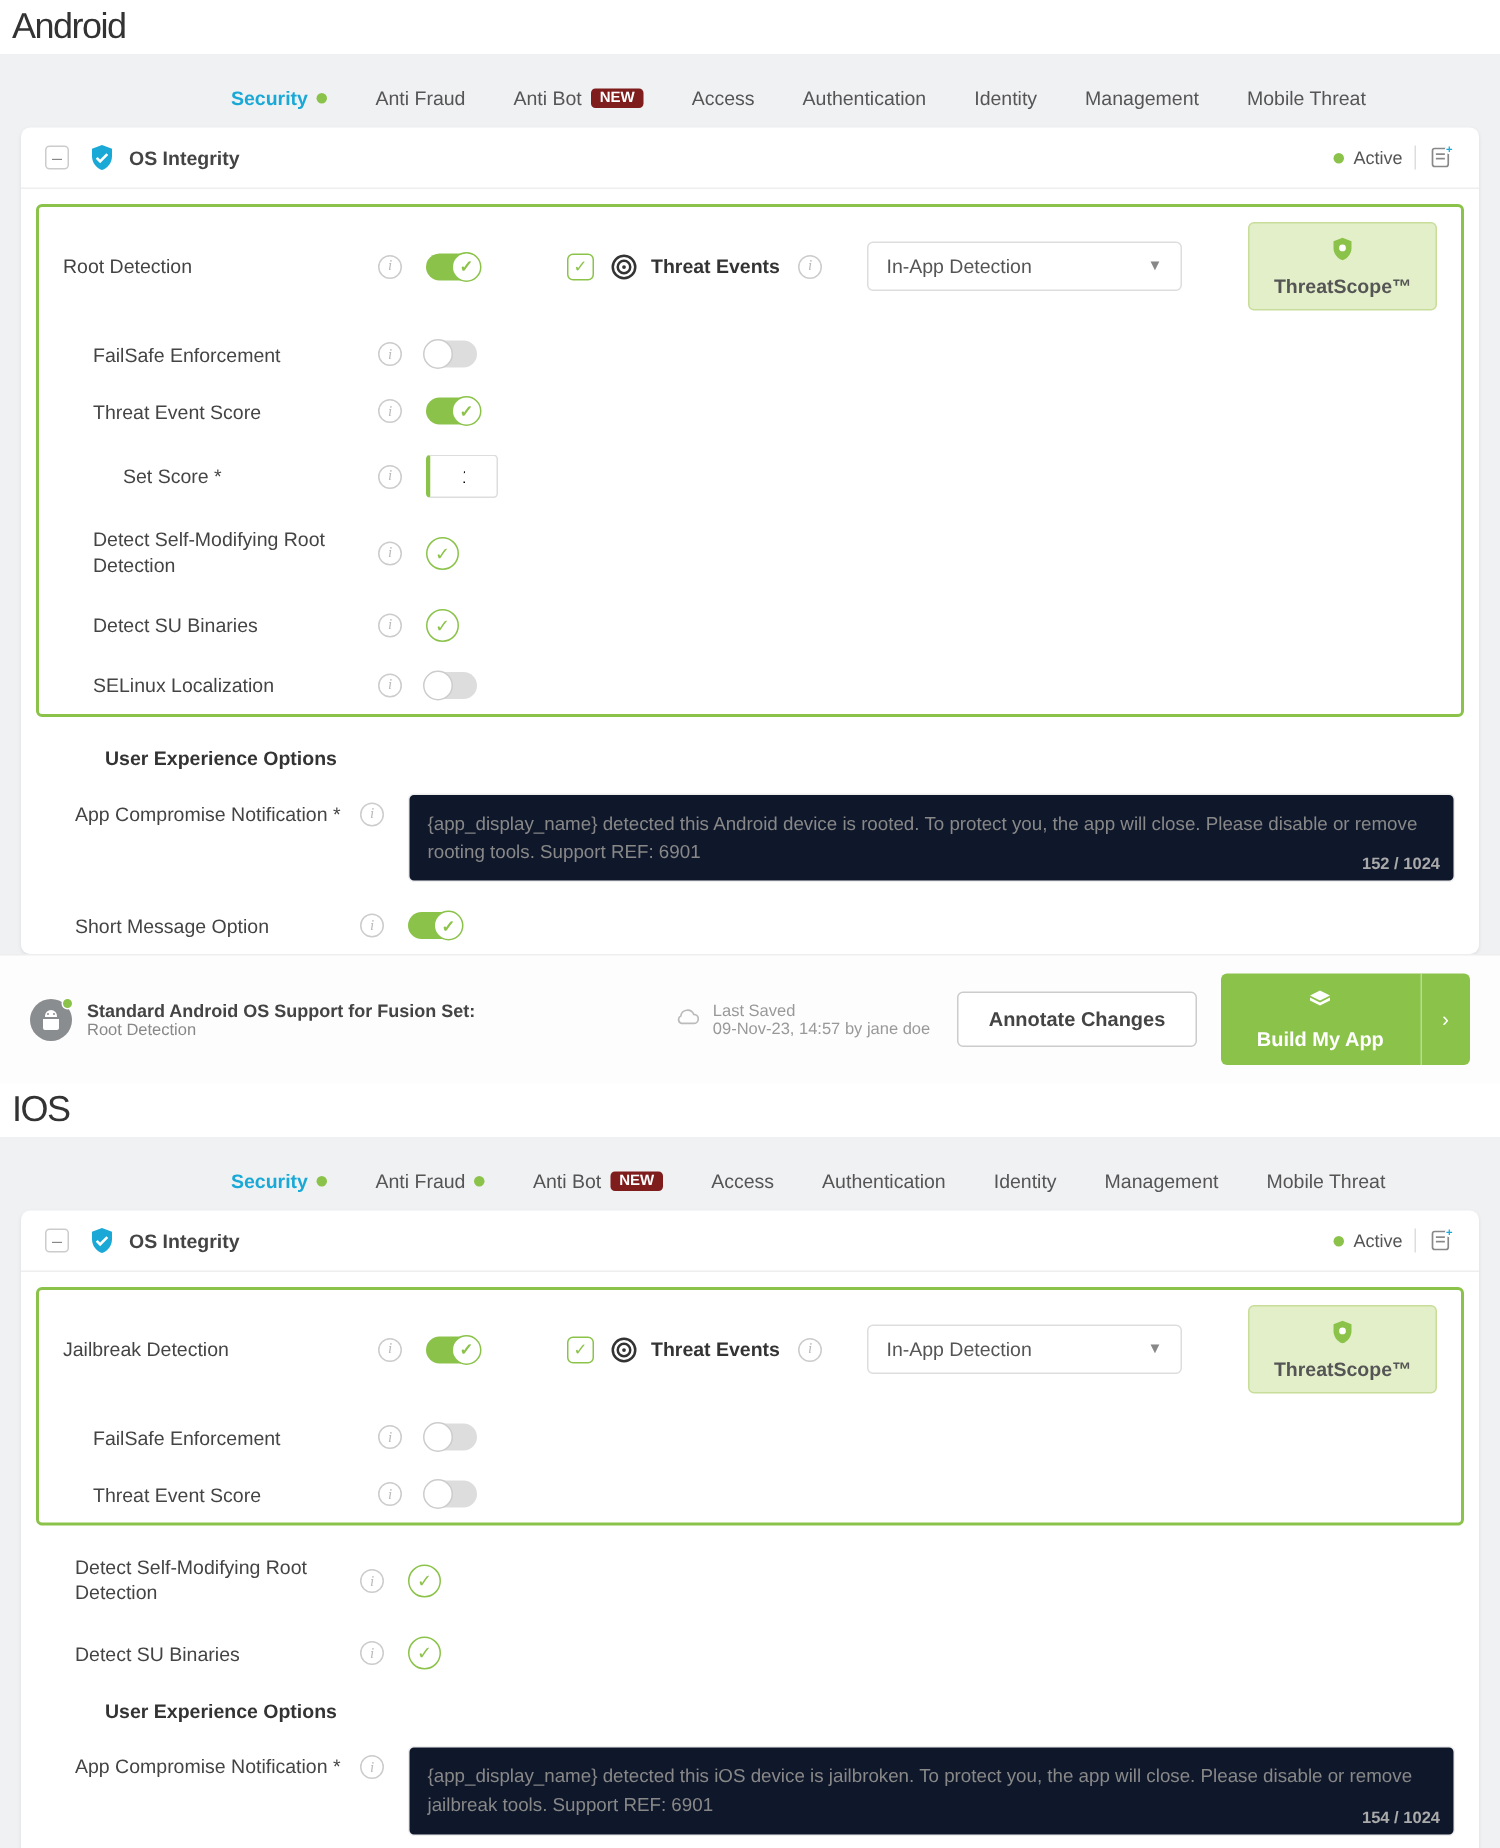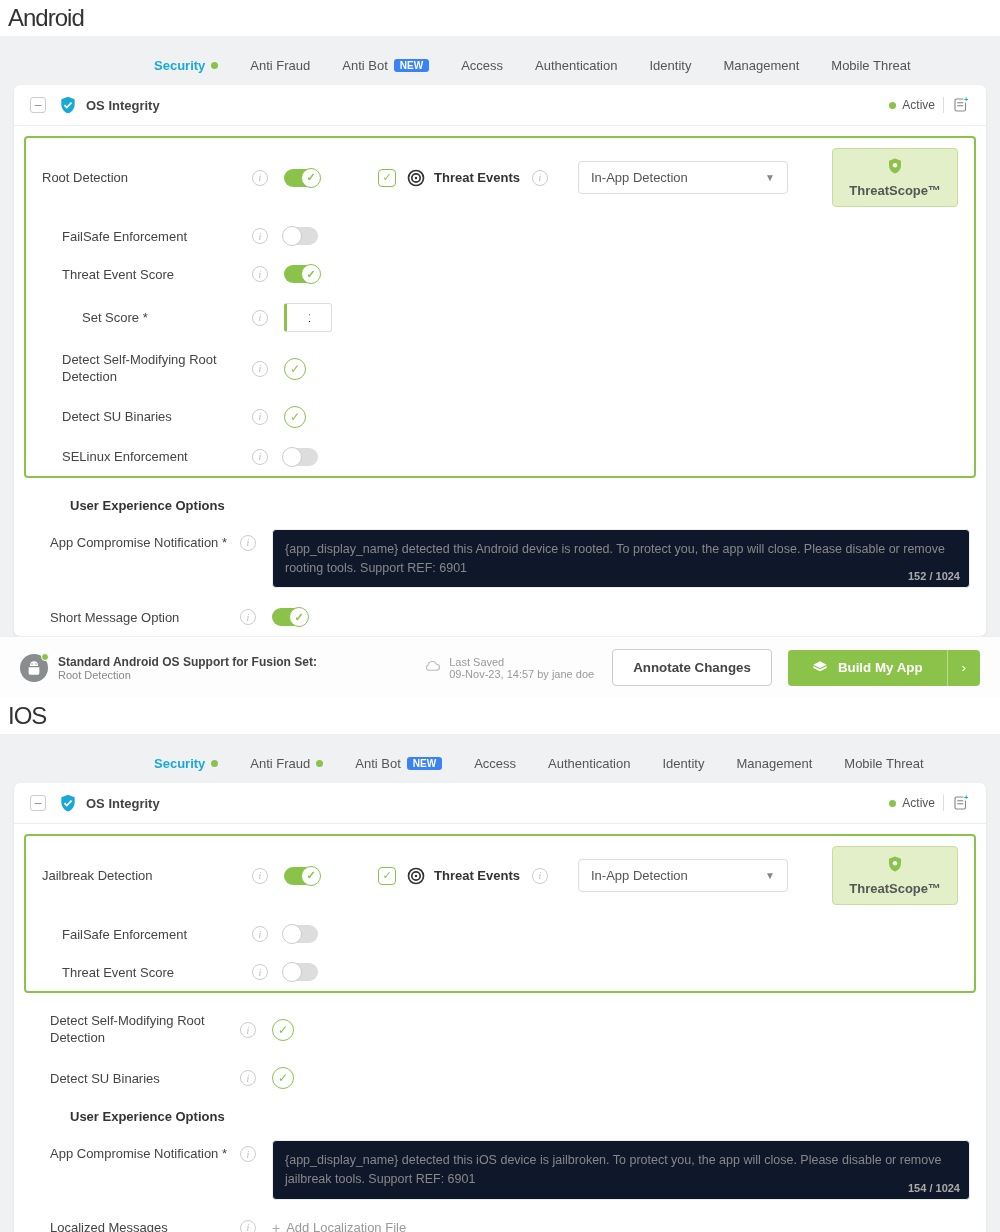--- a/index.html
+++ b/index.html
@@ -3,21 +3,21 @@
 <meta charset="utf-8">
 <style>
 * { box-sizing: border-box; margin: 0; padding: 0; }
 body { font-family: -apple-system, BlinkMacSystemFont, "Segoe UI", Arial, sans-serif; font-size: 13px; color: #333; background: #fff; }
 .platform-label { font-family: Arial, sans-serif; font-size: 24px; font-weight: normal; padding: 4px 8px; letter-spacing: -1px; }
 .panel-wrap { background: #f0f1f3; padding: 12px 14px 0 14px; }
 .tabs { display: flex; gap: 32px; padding: 10px 0 12px 140px; font-size: 13px; color: #555; }
 .tab { display: flex; align-items: center; gap: 6px; cursor: pointer; }
 .tab.active { color: #1aa9d6; font-weight: 600; }
 .dot { width: 7px; height: 7px; border-radius: 50%; background: #8bc34a; display: inline-block; }
-.badge-new { background: #3b82f6; color: #fff; font-size: 10px; padding: 1px 6px; border-radius: 3px; font-weight: 600; }
+.badge-new { background: #7f1d1d; color: #fff; font-size: 10px; padding: 1px 6px; border-radius: 3px; font-weight: 600; }
 .card { background: #fff; border-radius: 6px; box-shadow: 0 1px 3px rgba(0,0,0,0.08); padding: 0; }
 .card-header { display: flex; align-items: center; padding: 10px 16px; border-bottom: 1px solid #eee; }
 .collapse-btn { width: 16px; height: 16px; border: 1px solid #ccc; border-radius: 3px; display: flex; align-items: center; justify-content: center; font-size: 12px; color: #888; margin-right: 12px; line-height: 1; }
 .shield-icon { width: 20px; height: 20px; margin-right: 8px; }
 .card-title { font-weight: 600; color: #444; flex: 1; }
 .status-active { display: flex; align-items: center; gap: 6px; font-size: 12px; color: #555; }
 .divider-v { width: 1px; height: 16px; background: #ddd; margin: 0 8px; }
 .note-icon { width: 18px; height: 18px; color: #1aa9d6; position: relative; }
 .highlight-box { border: 2px solid #8bc34a; border-radius: 4px; margin: 10px; padding: 0; }
 .row { display: flex; align-items: center; padding: 10px 16px; }
@@ -50,21 +50,21 @@
 .platform-circle { width: 28px; height: 28px; border-radius: 50%; background: #8a8d8f; display: flex; align-items: center; justify-content: center; margin-right: 10px; color: #fff; position: relative; }
 .platform-circle .mini-dot { position: absolute; top: -1px; right: -1px; width: 8px; height: 8px; border-radius: 50%; background: #8bc34a; border: 1px solid #fff; }
 .footer-text { flex: 0 0 auto; }
 .footer-title { font-size: 12px; font-weight: 600; color: #444; }
 .footer-sub { font-size: 11px; color: #888; }
 .footer-spacer { flex: 1; }
 .last-saved { display: flex; align-items: center; gap: 8px; color: #999; font-size: 11px; margin-right: 18px; }
 .cloud-icon { width: 18px; height: 18px; }
 .btn-outline { border: 1px solid #ccc; background: #fff; border-radius: 4px; padding: 10px 20px; font-weight: 600; color: #444; cursor: pointer; margin-right: 16px; }
 .btn-primary { background: #8bc34a; color: #fff; border: none; border-radius: 4px; padding: 0; display: flex; align-items: stretch; cursor: pointer; overflow: hidden; }
-.btn-primary .main { padding: 10px 24px; display: flex; align-items: center; gap: 10px; font-weight: 600; }
+.btn-primary .main { padding: 10px 24px; display: flex; align-items: center; gap: 10px; font-weight: 600; flex-direction: column; }
 .btn-primary .arrow { border-left: 1px solid rgba(255,255,255,0.4); padding: 10px 14px; display: flex; align-items: center; }
 .layers-icon { width: 16px; height: 16px; }
 .caret { font-size: 10px; color: #888; }
 </style>
 </head>
 <body>
 
 <div class="platform-label">Android</div>
 <div class="panel-wrap">
   <div class="tabs">
@@ -171,21 +171,21 @@
           <div class="row-label sub" style="line-height:1.3">Detect Self-Modifying Root Detection</div>
           <div class="info-icon">i</div>
           <div class="check-circle">✓</div>
         </div>
       <div class="row">
           <div class="row-label sub">Detect SU Binaries</div>
           <div class="info-icon">i</div>
           <div class="check-circle">✓</div>
         </div>
       <div class="row">
-          <div class="row-label sub">SELinux Enforcement</div>
+          <div class="row-label sub">SELinux Localization</div>
           <div class="info-icon">i</div>
           <div class="toggle off">
             <div class="knob"></div>
           </div>
         </div>
     </div>
 
     <div class="section-heading">User Experience Options</div>
     <div class="row" style="align-items:flex-start">
       <div class="row-label sub" style="padding-top:6px">App Compromise Notification  *</div>

